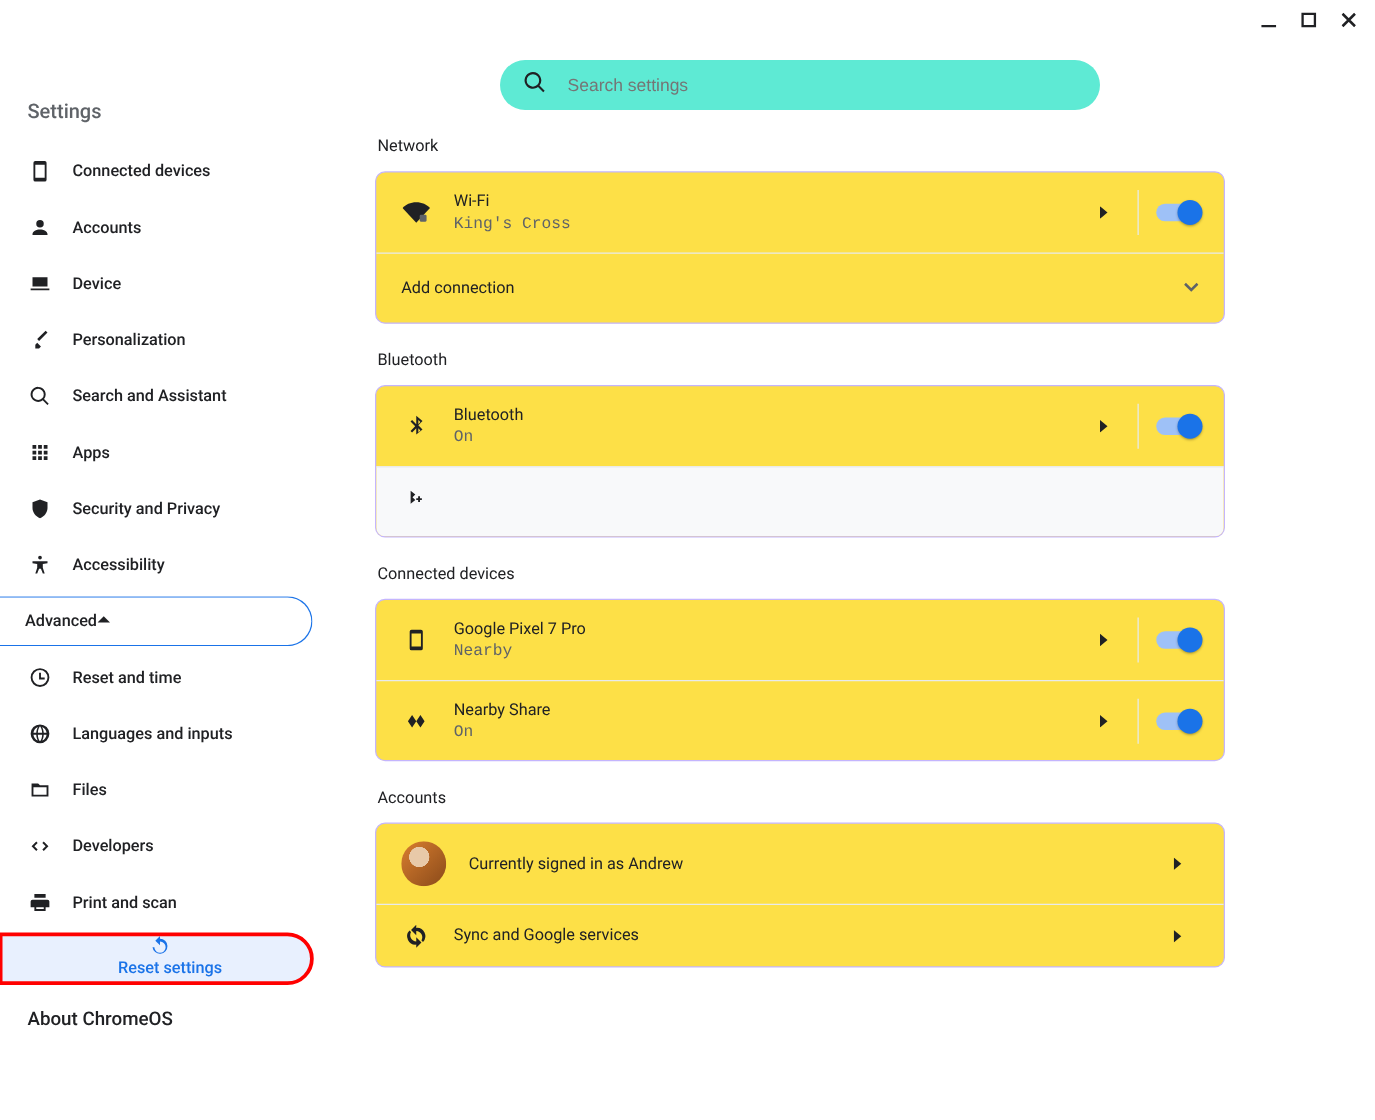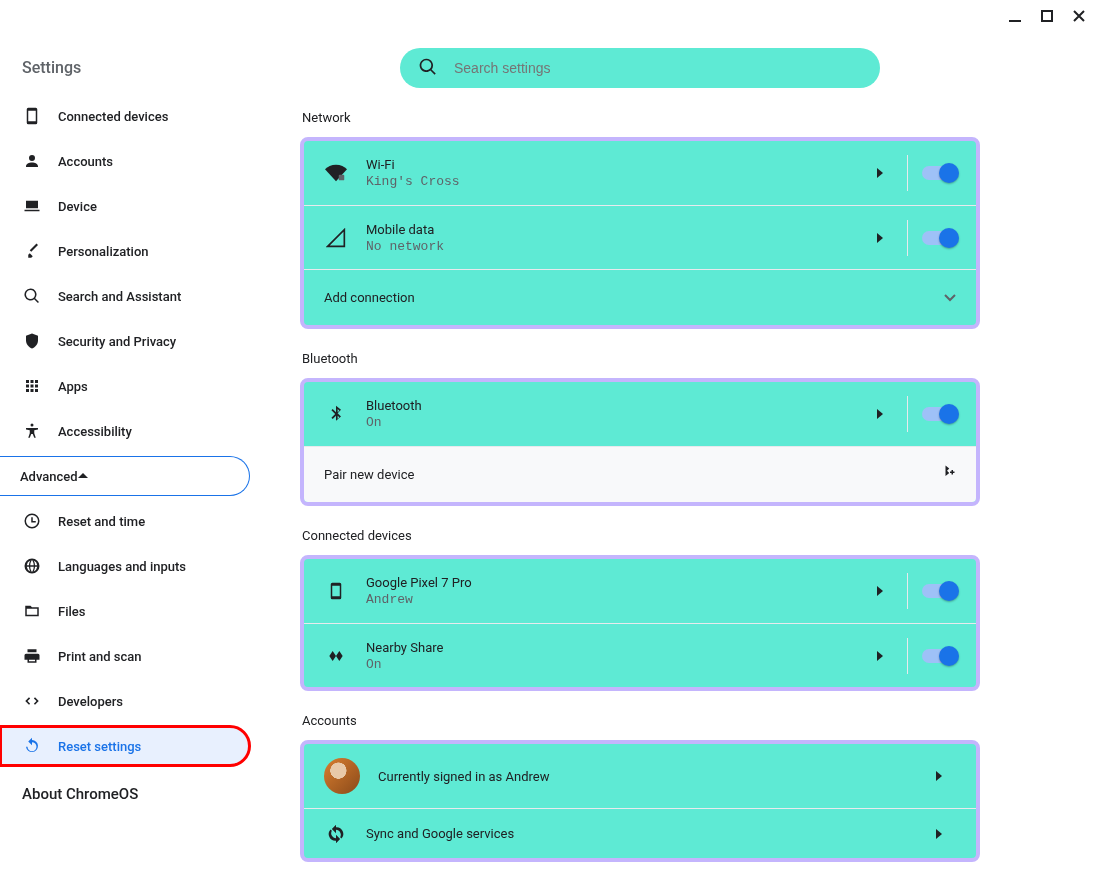--- a/index.html
+++ b/index.html
@@ -25,21 +25,21 @@
   .titlebar .btn {
     width: 14px; height: 14px;
     display: flex; align-items: center; justify-content: center;
     cursor: pointer;
   }
   .sidebar {
     position: absolute;
     left: 0; top: 0;
     width: 250px;
     height: 100%;
-    padding-top: 58px;
+    padding-top: 79px;
   }
   .sidebar-title {
     font-size: 16px;
     font-weight: 500;
     color: #5f6368;
     padding: 0 0 14px 22px;
   }
   .nav-item {
     display: flex;
     align-items: center;
@@ -59,20 +59,21 @@
     display: flex; align-items: center; justify-content: center;
   }
   .nav-item.selected {
     background: #e8f0fe;
     color: #1a73e8;
   }
   .nav-item.selected .icon svg { fill: #1a73e8; }
   .nav-item.highlighted {
     outline: 3px solid #ff0000;
     outline-offset: -2px;
+    flex-direction: column;
   }
   .advanced-header {
     display: flex;
     align-items: center;
     justify-content: flex-start;
     height: 40px;
     padding: 0 22px 0 20px;
     margin: 5px 0;
     border: 1px solid #1a73e8;
     border-left: none;
@@ -114,24 +115,24 @@
     color: #5f6368;
     margin-left: 16px;
     flex: 1;
   }
   .section-label {
     font-size: 13px;
     color: #202124;
     margin: 22px 2px 12px;
   }
   .card {
-    border: 4px solid #c4b5fd;
+    border: 1px solid #c4b5fd;
     border-radius: 8px;
     overflow: hidden;
-    background: #5eead4;
+    background: #fde047;
   }
   .row {
     display: flex;
     align-items: center;
     min-height: 64px;
     padding: 0 20px;
     border-top: 1px solid #e8eaed;
     cursor: pointer;
   }
   .row:first-child { border-top: none; }
@@ -243,32 +244,32 @@
     <span class="icon">
         <svg width="18" height="18" viewBox="0 0 24 24">
           <path d="M10 2a8 8 0 0 1 6.3 12.9l5 5-1.4 1.4-5-5A8 8 0 1 1 10 2zm0 2a6 6 0 1 0 0 12 6 6 0 0 0 0-12z"></path>
         </svg>
       </span>
     <span>Search and Assistant</span>
   </div>
   <div class="nav-item">
     <span class="icon">
         <svg width="18" height="18" viewBox="0 0 24 24">
+          <path d="M4 4h4v4H4V4zm6 0h4v4h-4V4zm6 0h4v4h-4V4zM4 10h4v4H4v-4zm6 0h4v4h-4v-4zm6 0h4v4h-4v-4zM4 16h4v4H4v-4zm6 0h4v4h-4v-4zm6 0h4v4h-4v-4z"></path>
+        </svg>
+      </span>
+    <span>Apps</span>
+  </div>
+  <div class="nav-item">
+    <span class="icon">
+        <svg width="18" height="18" viewBox="0 0 24 24">
           <path d="M12 2l8 3v6c0 5-3.4 9.3-8 11-4.6-1.7-8-6-8-11V5l8-3z"></path>
         </svg>
       </span>
     <span>Security and Privacy</span>
-  </div>
-  <div class="nav-item">
-    <span class="icon">
-        <svg width="18" height="18" viewBox="0 0 24 24">
-          <path d="M4 4h4v4H4V4zm6 0h4v4h-4V4zm6 0h4v4h-4V4zM4 10h4v4H4v-4zm6 0h4v4h-4v-4zm6 0h4v4h-4v-4zM4 16h4v4H4v-4zm6 0h4v4h-4v-4zm6 0h4v4h-4v-4z"></path>
-        </svg>
-      </span>
-    <span>Apps</span>
   </div>
   <div class="nav-item">
     <span class="icon">
         <svg width="18" height="18" viewBox="0 0 24 24">
           <path d="M12 2a2 2 0 1 1 0 4 2 2 0 0 1 0-4zM4 8h16v2l-5 1v4l2 6h-2l-2-5h-2l-2 5H7l2-6v-4L4 10V8z"></path>
         </svg>
       </span>
     <span>Accessibility</span>
   </div>
 
@@ -299,32 +300,32 @@
     <span class="icon">
         <svg width="18" height="18" viewBox="0 0 24 24">
           <path d="M3 5h7l2 2h9v12H3V5zm2 4v8h14V9H5z"></path>
         </svg>
       </span>
     <span>Files</span>
   </div>
   <div class="nav-item">
     <span class="icon">
         <svg width="18" height="18" viewBox="0 0 24 24">
+          <path d="M8 7l-5 5 5 5 1.5-1.5L6 12l3.5-3.5L8 7zm8 0l-1.5 1.5L18 12l-3.5 3.5L16 17l5-5-5-5z"></path>
+        </svg>
+      </span>
+    <span>Developers</span>
+  </div>
+  <div class="nav-item">
+    <span class="icon">
+        <svg width="18" height="18" viewBox="0 0 24 24">
           <path d="M6 3h12v4H6V3zM4 9h16a2 2 0 0 1 2 2v6h-4v4H6v-4H2v-6a2 2 0 0 1 2-2zm4 8v2h8v-2H8z"></path>
         </svg>
       </span>
     <span>Print and scan</span>
-  </div>
-  <div class="nav-item">
-    <span class="icon">
-        <svg width="18" height="18" viewBox="0 0 24 24">
-          <path d="M8 7l-5 5 5 5 1.5-1.5L6 12l3.5-3.5L8 7zm8 0l-1.5 1.5L18 12l-3.5 3.5L16 17l5-5-5-5z"></path>
-        </svg>
-      </span>
-    <span>Developers</span>
   </div>
   <div class="nav-item selected highlighted">
     <span class="icon">
         <svg width="18" height="18" viewBox="0 0 24 24">
           <path fill="#1a73e8" d="M12 4V1L7 6l5 5V7a6 6 0 1 1-6 6H4a8 8 0 1 0 8-9z"></path>
         </svg>
       </span>
     <span>Reset settings</span>
   </div>
 
@@ -358,120 +359,99 @@
       <div class="row-right">
         <span class="arrow">
             <svg width="8" height="10" viewBox="0 0 8 10" fill="#5f6368">
               <path d="M0 0l6 5-6 5z"></path>
             </svg>
           </span>
         <div class="divider-v"></div>
         <div class="toggle"></div>
       </div>
     </div>
+    <div class="row short">
+      <div class="row-title" style="flex:1">Add connection</div>
+      <span><svg width="12" height="8" viewBox="0 0 12 8" fill="#5f6368">
+            <path d="M1 1l5 5 5-5" stroke="#5f6368" stroke-width="2" fill="none"></path>
+          </svg></span>
+    </div>
+  </div>
+
+  <div class="section-label">Bluetooth</div>
+  <div class="card">
     <div class="row">
       <span class="row-icon">
           <svg width="20" height="20" viewBox="0 0 24 24">
-            <path d="M2 22L22 2v20H2z" fill="none" stroke="#202124" stroke-width="2"></path>
+            <path d="M12 2l6 5-4 4 4 4-6 5V14l-4 4-1.5-1.5L11 12 6.5 7.5 8 6l4 4V2zm2 4v4l2-2-2-2zm0 8v4l2-2-2-2z"></path>
           </svg>
         </span>
       <div class="row-text">
-        <div class="row-title">Mobile data</div>
-        <div class="row-sub">No network</div>
+        <div class="row-title">Bluetooth</div>
+        <div class="row-sub">On</div>
       </div>
       <div class="row-right">
         <span class="arrow">
             <svg width="8" height="10" viewBox="0 0 8 10" fill="#5f6368">
               <path d="M0 0l6 5-6 5z"></path>
             </svg>
           </span>
         <div class="divider-v"></div>
         <div class="toggle"></div>
       </div>
     </div>
-    <div class="row short">
-      <div class="row-title" style="flex:1">Add connection</div>
-      <span><svg width="12" height="8" viewBox="0 0 12 8" fill="#5f6368">
-            <path d="M1 1l5 5 5-5" stroke="#5f6368" stroke-width="2" fill="none"></path>
+    <div class="row short" style="background:#f8f9fa">
+      <span><svg width="18" height="18" viewBox="0 0 24 24" fill="#7ba9e8">
+            <path d="M10 2l5 4-3 3 3 3-5 4V2zm8 6h2v2h2v2h-2v2h-2v-2h-2v-2h2V8z"></path>
           </svg></span>
     </div>
   </div>
 
-  <div class="section-label">Bluetooth</div>
+  <div class="section-label">Connected devices</div>
   <div class="card">
     <div class="row">
       <span class="row-icon">
-          <svg width="20" height="20" viewBox="0 0 24 24">
-            <path d="M12 2l6 5-4 4 4 4-6 5V14l-4 4-1.5-1.5L11 12 6.5 7.5 8 6l4 4V2zm2 4v4l2-2-2-2zm0 8v4l2-2-2-2z"></path>
+          <svg width="18" height="22" viewBox="0 0 24 24">
+            <path d="M7 1h10a2 2 0 0 1 2 2v18a2 2 0 0 1-2 2H7a2 2 0 0 1-2-2V3a2 2 0 0 1 2-2zm0 4v14h10V5H7z"></path>
           </svg>
         </span>
       <div class="row-text">
-        <div class="row-title">Bluetooth</div>
-        <div class="row-sub">On</div>
+        <div class="row-title">Google Pixel 7 Pro</div>
+        <div class="row-sub">Nearby</div>
       </div>
       <div class="row-right">
         <span class="arrow">
             <svg width="8" height="10" viewBox="0 0 8 10" fill="#5f6368">
               <path d="M0 0l6 5-6 5z"></path>
             </svg>
           </span>
         <div class="divider-v"></div>
         <div class="toggle"></div>
       </div>
     </div>
-    <div class="row short" style="background:#f8f9fa">
-      <div class="row-title" style="flex:1">Pair new device</div>
-      <span><svg width="18" height="18" viewBox="0 0 24 24" fill="#7ba9e8">
-            <path d="M10 2l5 4-3 3 3 3-5 4V2zm8 6h2v2h2v2h-2v2h-2v-2h-2v-2h2V8z"></path>
-          </svg></span>
-    </div>
-  </div>
-
-  <div class="section-label">Connected devices</div>
-  <div class="card">
     <div class="row">
       <span class="row-icon">
-          <svg width="18" height="22" viewBox="0 0 24 24">
-            <path d="M7 1h10a2 2 0 0 1 2 2v18a2 2 0 0 1-2 2H7a2 2 0 0 1-2-2V3a2 2 0 0 1 2-2zm0 4v14h10V5H7z"></path>
+          <svg width="20" height="20" viewBox="0 0 24 24">
+            <path d="M4 12l4-6 4 6-4 6-4-6zm8 0l4-6 4 6-4 6-4-6z"></path>
           </svg>
         </span>
       <div class="row-text">
-        <div class="row-title">Google Pixel 7 Pro</div>
-        <div class="row-sub">Andrew</div>
+        <div class="row-title">Nearby Share</div>
+        <div class="row-sub">On</div>
       </div>
       <div class="row-right">
         <span class="arrow">
             <svg width="8" height="10" viewBox="0 0 8 10" fill="#5f6368">
               <path d="M0 0l6 5-6 5z"></path>
             </svg>
           </span>
         <div class="divider-v"></div>
         <div class="toggle"></div>
       </div>
     </div>
-    <div class="row">
-      <span class="row-icon">
-          <svg width="20" height="20" viewBox="0 0 24 24">
-            <path d="M4 12l4-6 4 6-4 6-4-6zm8 0l4-6 4 6-4 6-4-6z"></path>
-          </svg>
-        </span>
-      <div class="row-text">
-        <div class="row-title">Nearby Share</div>
-        <div class="row-sub">On</div>
-      </div>
-      <div class="row-right">
-        <span class="arrow">
-            <svg width="8" height="10" viewBox="0 0 8 10" fill="#5f6368">
-              <path d="M0 0l6 5-6 5z"></path>
-            </svg>
-          </span>
-        <div class="divider-v"></div>
-        <div class="toggle"></div>
-      </div>
-    </div>
   </div>
 
   <div class="section-label">Accounts</div>
   <div class="card">
     <div class="row">
       <div class="avatar"></div>
       <div class="row-text">
         <div class="row-title">Currently signed in as Andrew</div>
       </div>
       <span class="arrow">

